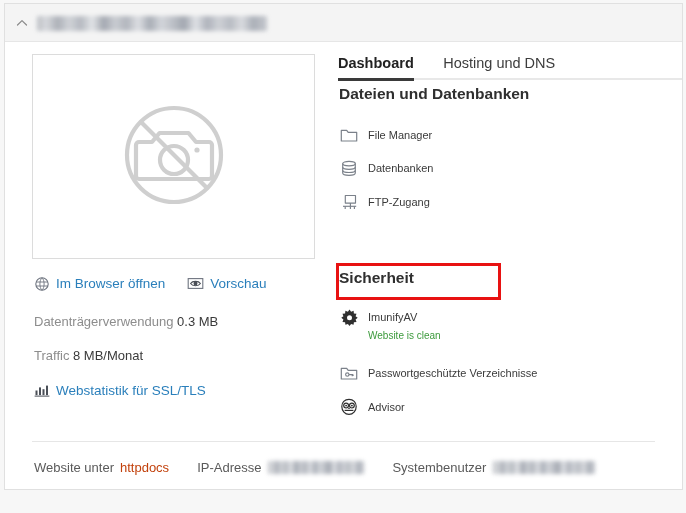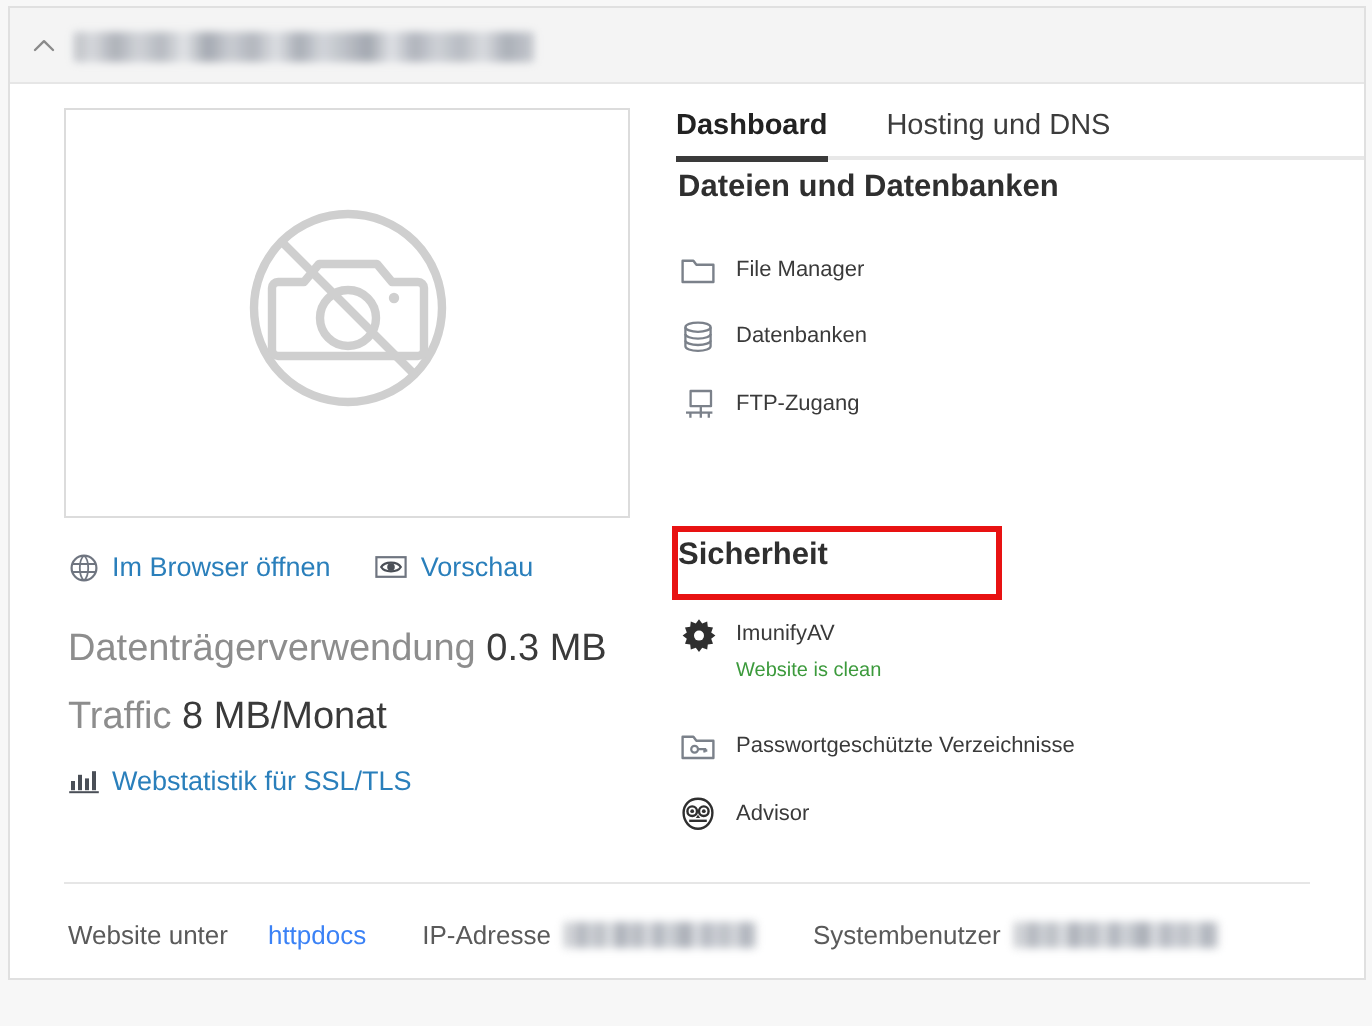--- a/index.html
+++ b/index.html
@@ -135,21 +135,21 @@
     width: 17px;
     height: 17px;
     margin-right: 6px;
     flex: none;
   }
   .ilink-gap { width: 22px; display: inline-block; }
 
   .stat-row {
     position: absolute;
     left: 29px;
-    font-size: 19px;
+    font-size: 13px;
     color: #8d8d8d;
     white-space: nowrap;
   }
   .stat-row .val { color: #3a3a3a; }
   .stat-disk { top: 272px; }
   .stat-traffic { top: 306px; }
 
   .webstat {
     position: absolute;
     left: 28px;
@@ -279,23 +279,23 @@
     font-size: 13px;
     color: #5a5a5a;
   }
   .footer-item {
     display: flex;
     align-items: center;
     margin-right: 28px;
     white-space: nowrap;
   }
   .footer-item .flink {
-    color: #3b82f6;
+    color: #c2410c;
     text-decoration: none;
-    margin-left: 20px;
+    margin-left: 6px;
     cursor: pointer;
   }
   .footer-redaction {
     margin-left: 7px;
     height: 13px;
   }
   .fr-ip { width: 96px; }
   .fr-user { width: 102px; }
 </style>
 </head>

